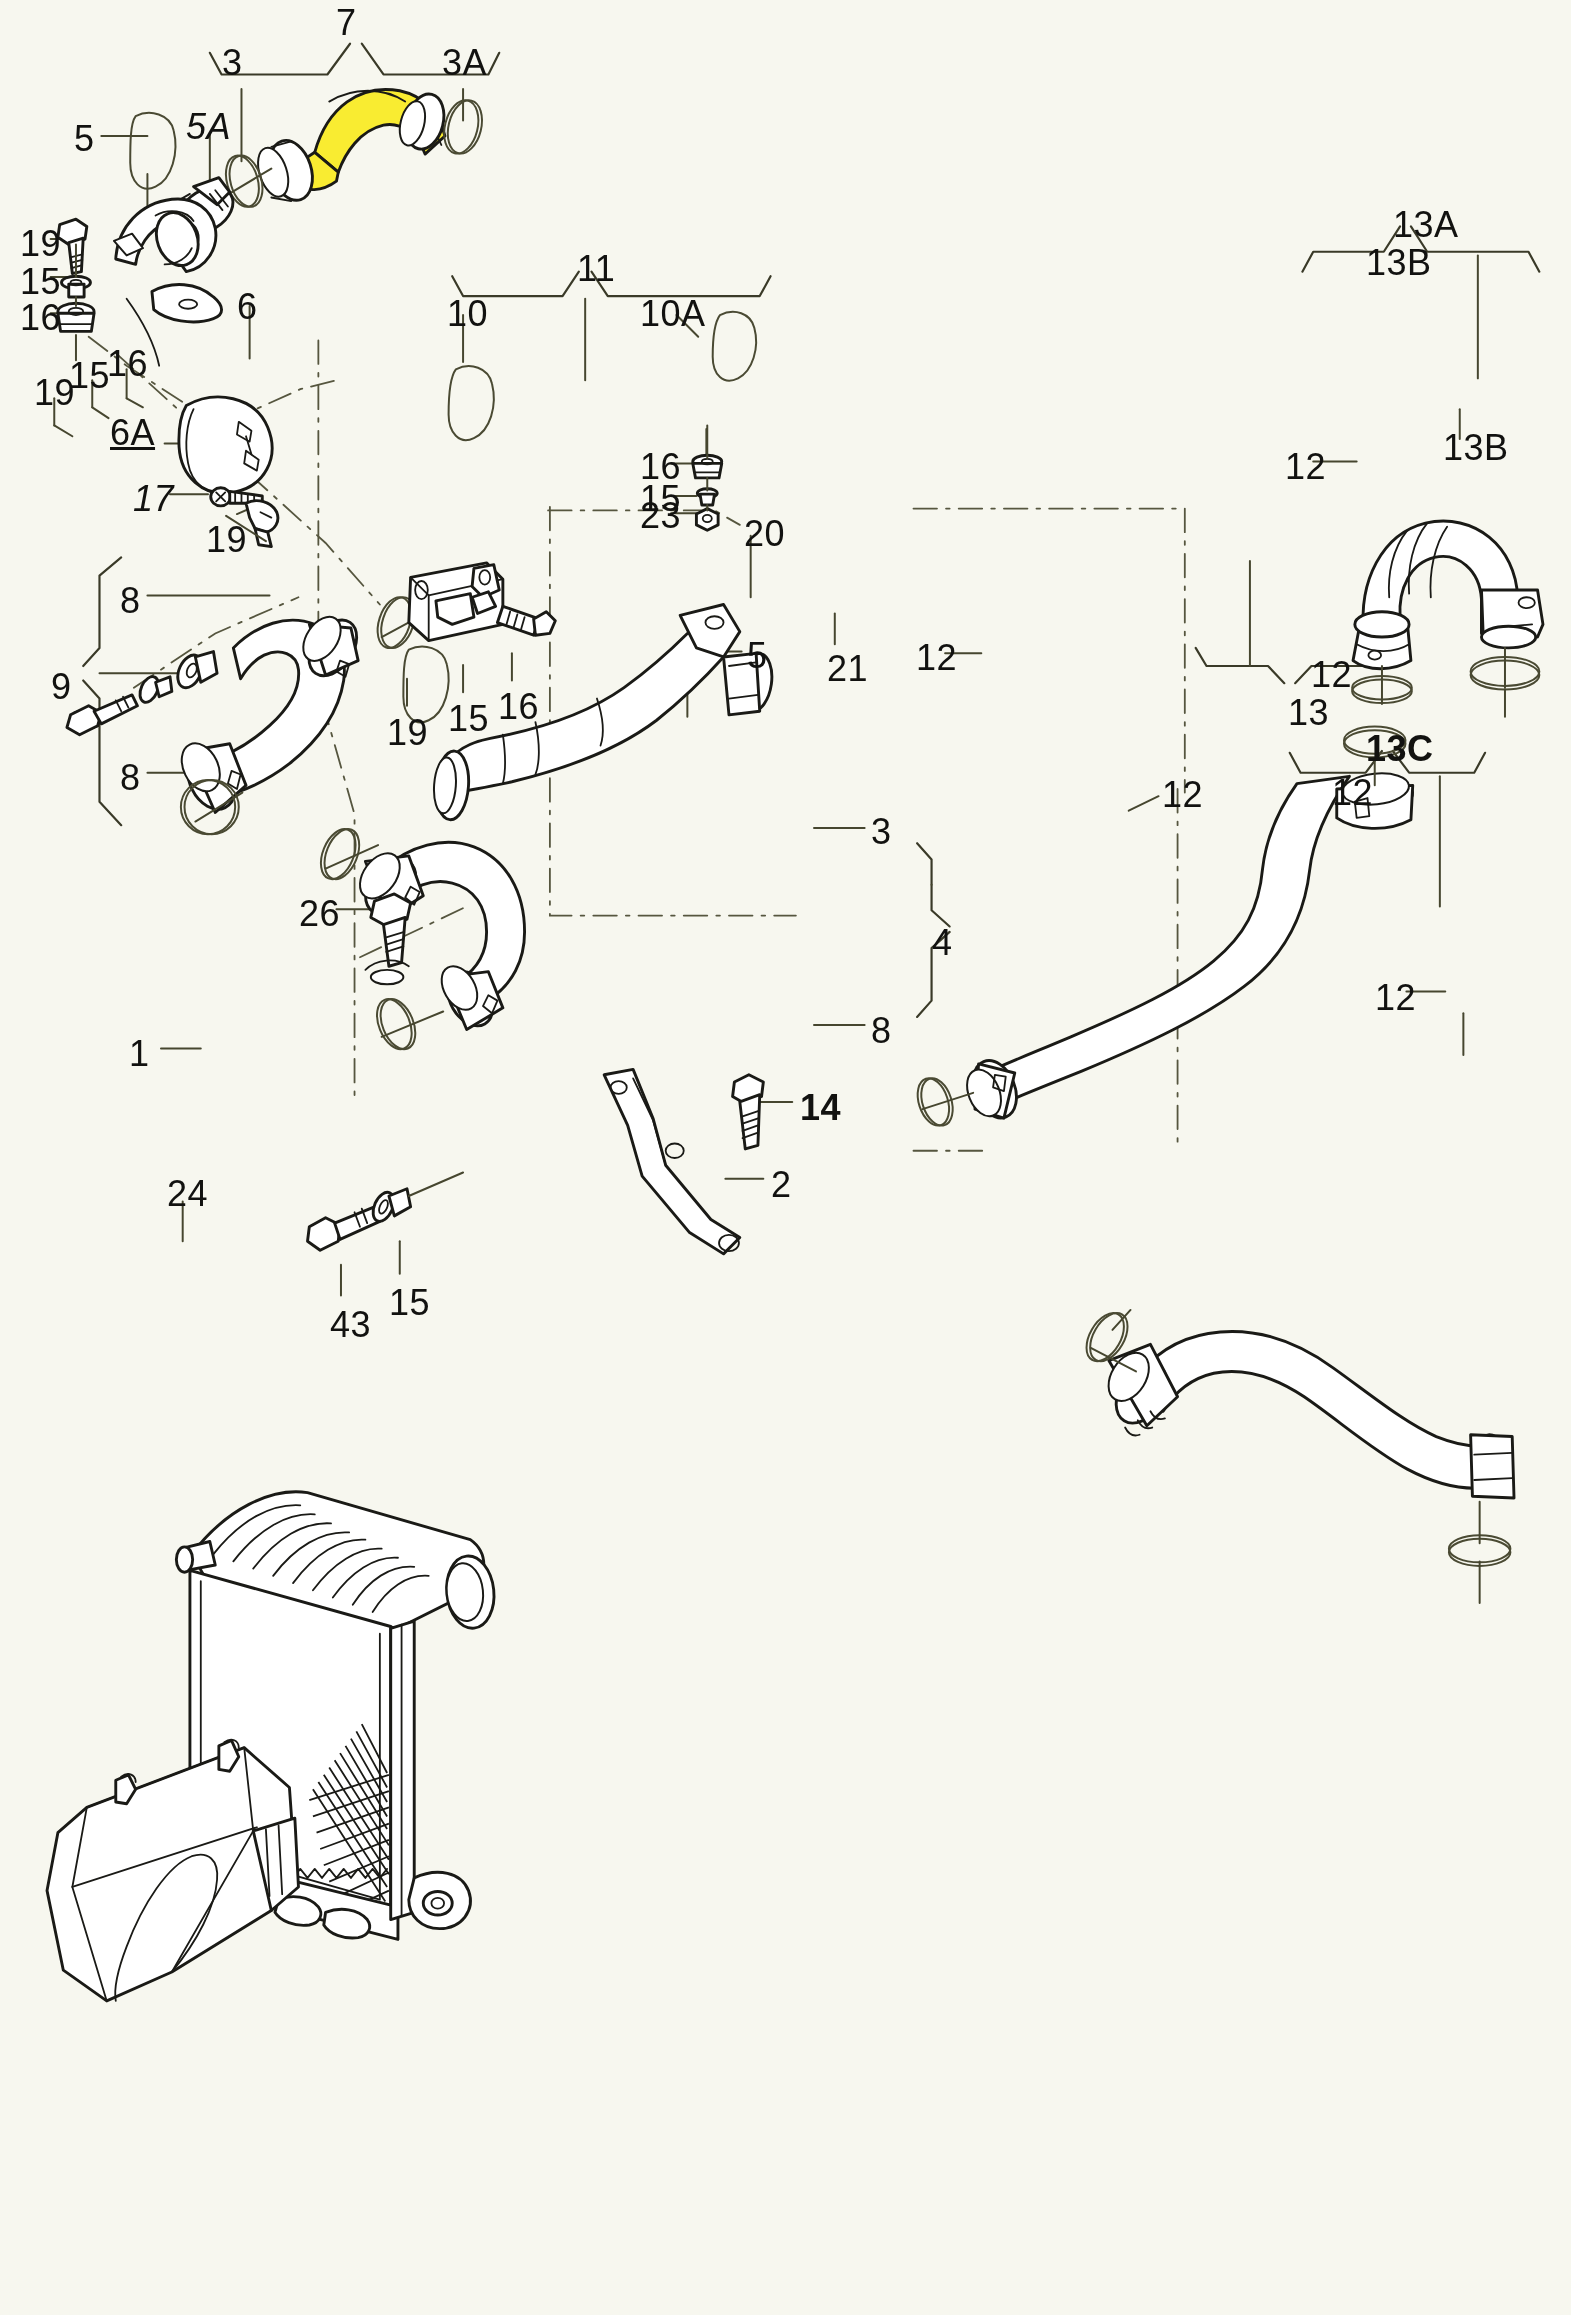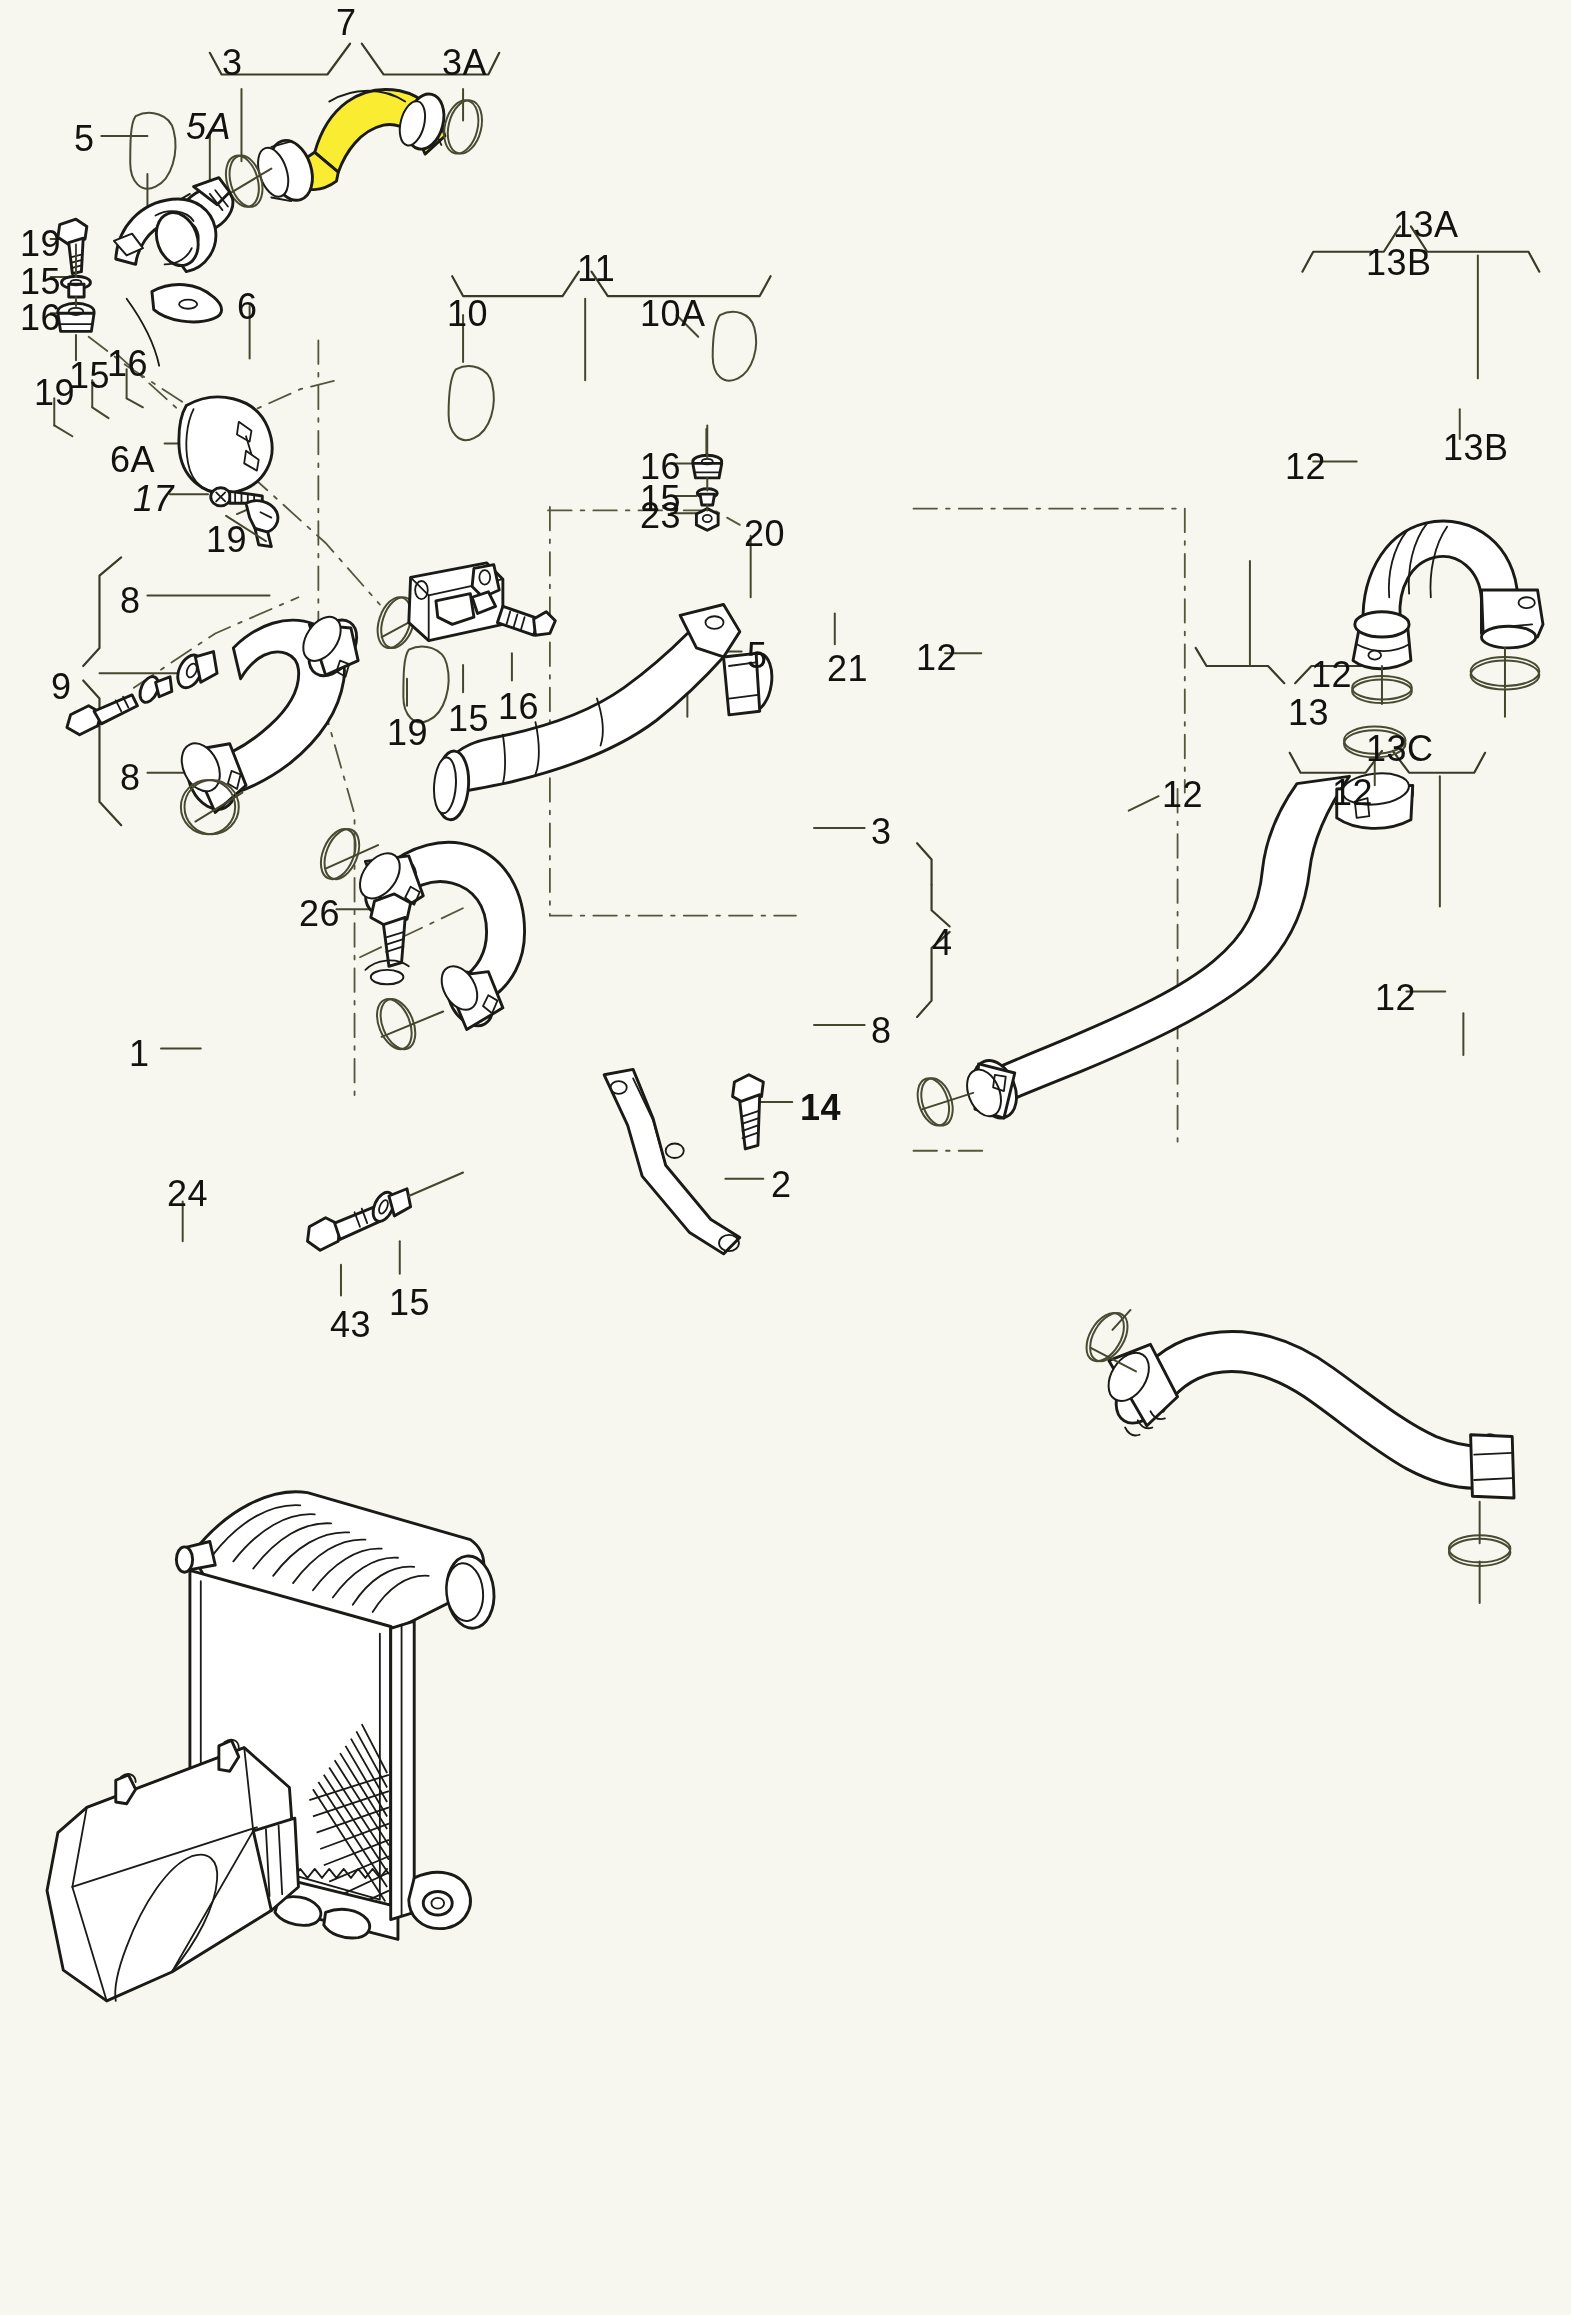--- a/index.html
+++ b/index.html
@@ -620,38 +620,38 @@
     <div class="lbl" style="left:222px;top:45px;">3</div>
     <div class="lbl" style="left:442px;top:45px;">3A</div>
     <div class="lbl" style="left:74px;top:121px;">5</div>
     <div class="lbl" style="left:186px;top:109px;font-style:italic;">5A</div>
     <div class="lbl" style="left:20px;top:226px;">19</div>
     <div class="lbl" style="left:20px;top:264px;">15</div>
     <div class="lbl" style="left:20px;top:300px;">16</div>
     <div class="lbl" style="left:34px;top:375px;">19</div>
     <div class="lbl" style="left:69px;top:358px;">15</div>
     <div class="lbl" style="left:107px;top:346px;">16</div>
-    <div class="lbl" style="left:110px;top:442px;">6A</div>
+    <div class="lbl" style="left:110px;top:415px;text-decoration:underline;">6A</div>
     <div class="lbl" style="left:133px;top:481px;font-style:italic;">17</div>
     <div class="lbl" style="left:206px;top:522px;">19</div>
     <div class="lbl" style="left:237px;top:289px;">6</div>
     <div class="lbl" style="left:577px;top:251px;">11</div>
     <div class="lbl" style="left:447px;top:296px;">10</div>
     <div class="lbl" style="left:640px;top:296px;">10A</div>
     <div class="lbl" style="left:640px;top:449px;">16</div>
     <div class="lbl" style="left:640px;top:481px;">15</div>
     <div class="lbl" style="left:640px;top:498px;">23</div>
     <div class="lbl" style="left:1393px;top:207px;">13A</div>
     <div class="lbl" style="left:1366px;top:245px;">13B</div>
     <div class="lbl" style="left:1443px;top:430px;">13B</div>
     <div class="lbl" style="left:1285px;top:449px;">12</div>
     <div class="lbl" style="left:916px;top:640px;">12</div>
     <div class="lbl" style="left:1311px;top:657px;">12</div>
     <div class="lbl" style="left:1288px;top:695px;">13</div>
-    <div class="lbl" style="left:1366px;top:731px;">13C</div>
+    <div class="lbl" style="left:1366px;top:731px;font-weight:bold;">13C</div>
     <div class="lbl" style="left:1162px;top:777px;">12</div>
     <div class="lbl" style="left:1332px;top:775px;">12</div>
     <div class="lbl" style="left:1375px;top:980px;">12</div>
     <div class="lbl" style="left:120px;top:583px;">8</div>
     <div class="lbl" style="left:51px;top:669px;">9</div>
     <div class="lbl" style="left:120px;top:760px;">8</div>
     <div class="lbl" style="left:387px;top:715px;">19</div>
     <div class="lbl" style="left:448px;top:701px;">15</div>
     <div class="lbl" style="left:498px;top:689px;">16</div>
     <div class="lbl" style="left:744px;top:516px;">20</div>

